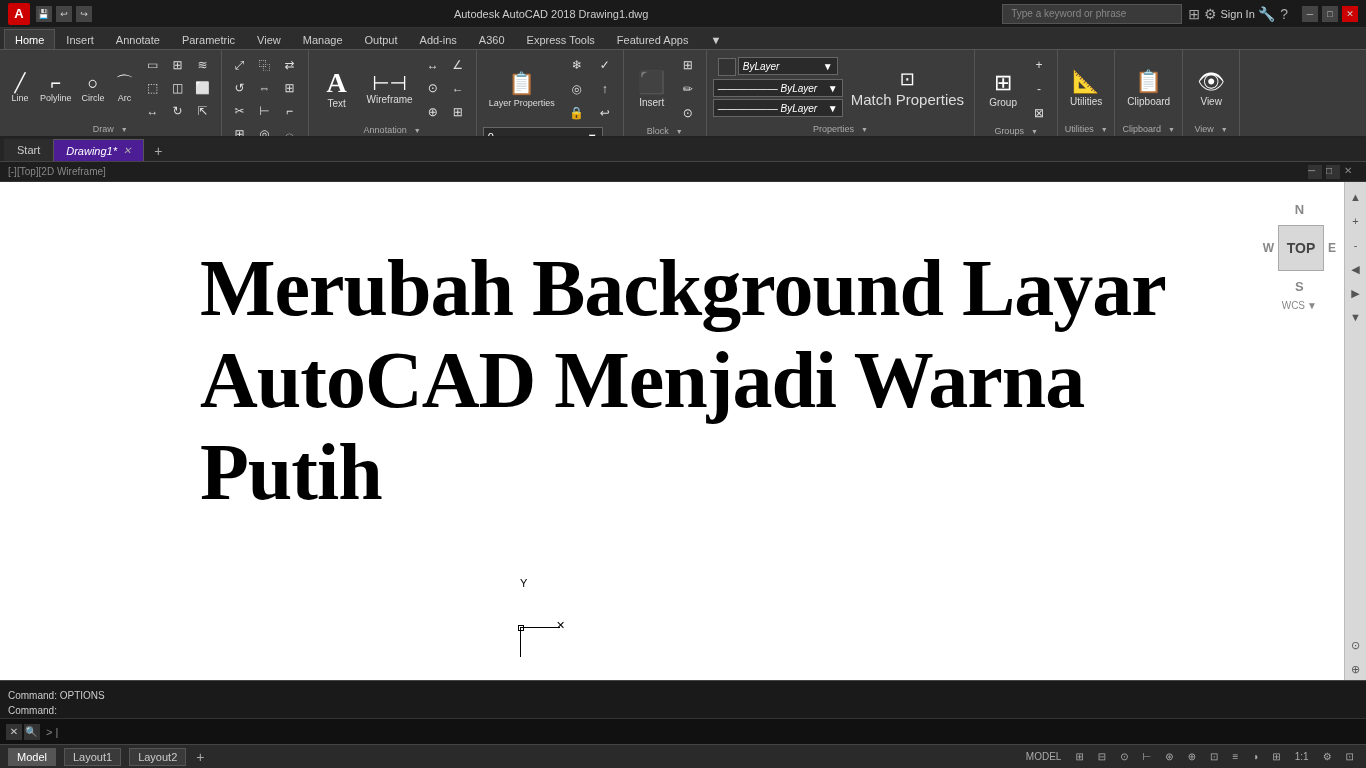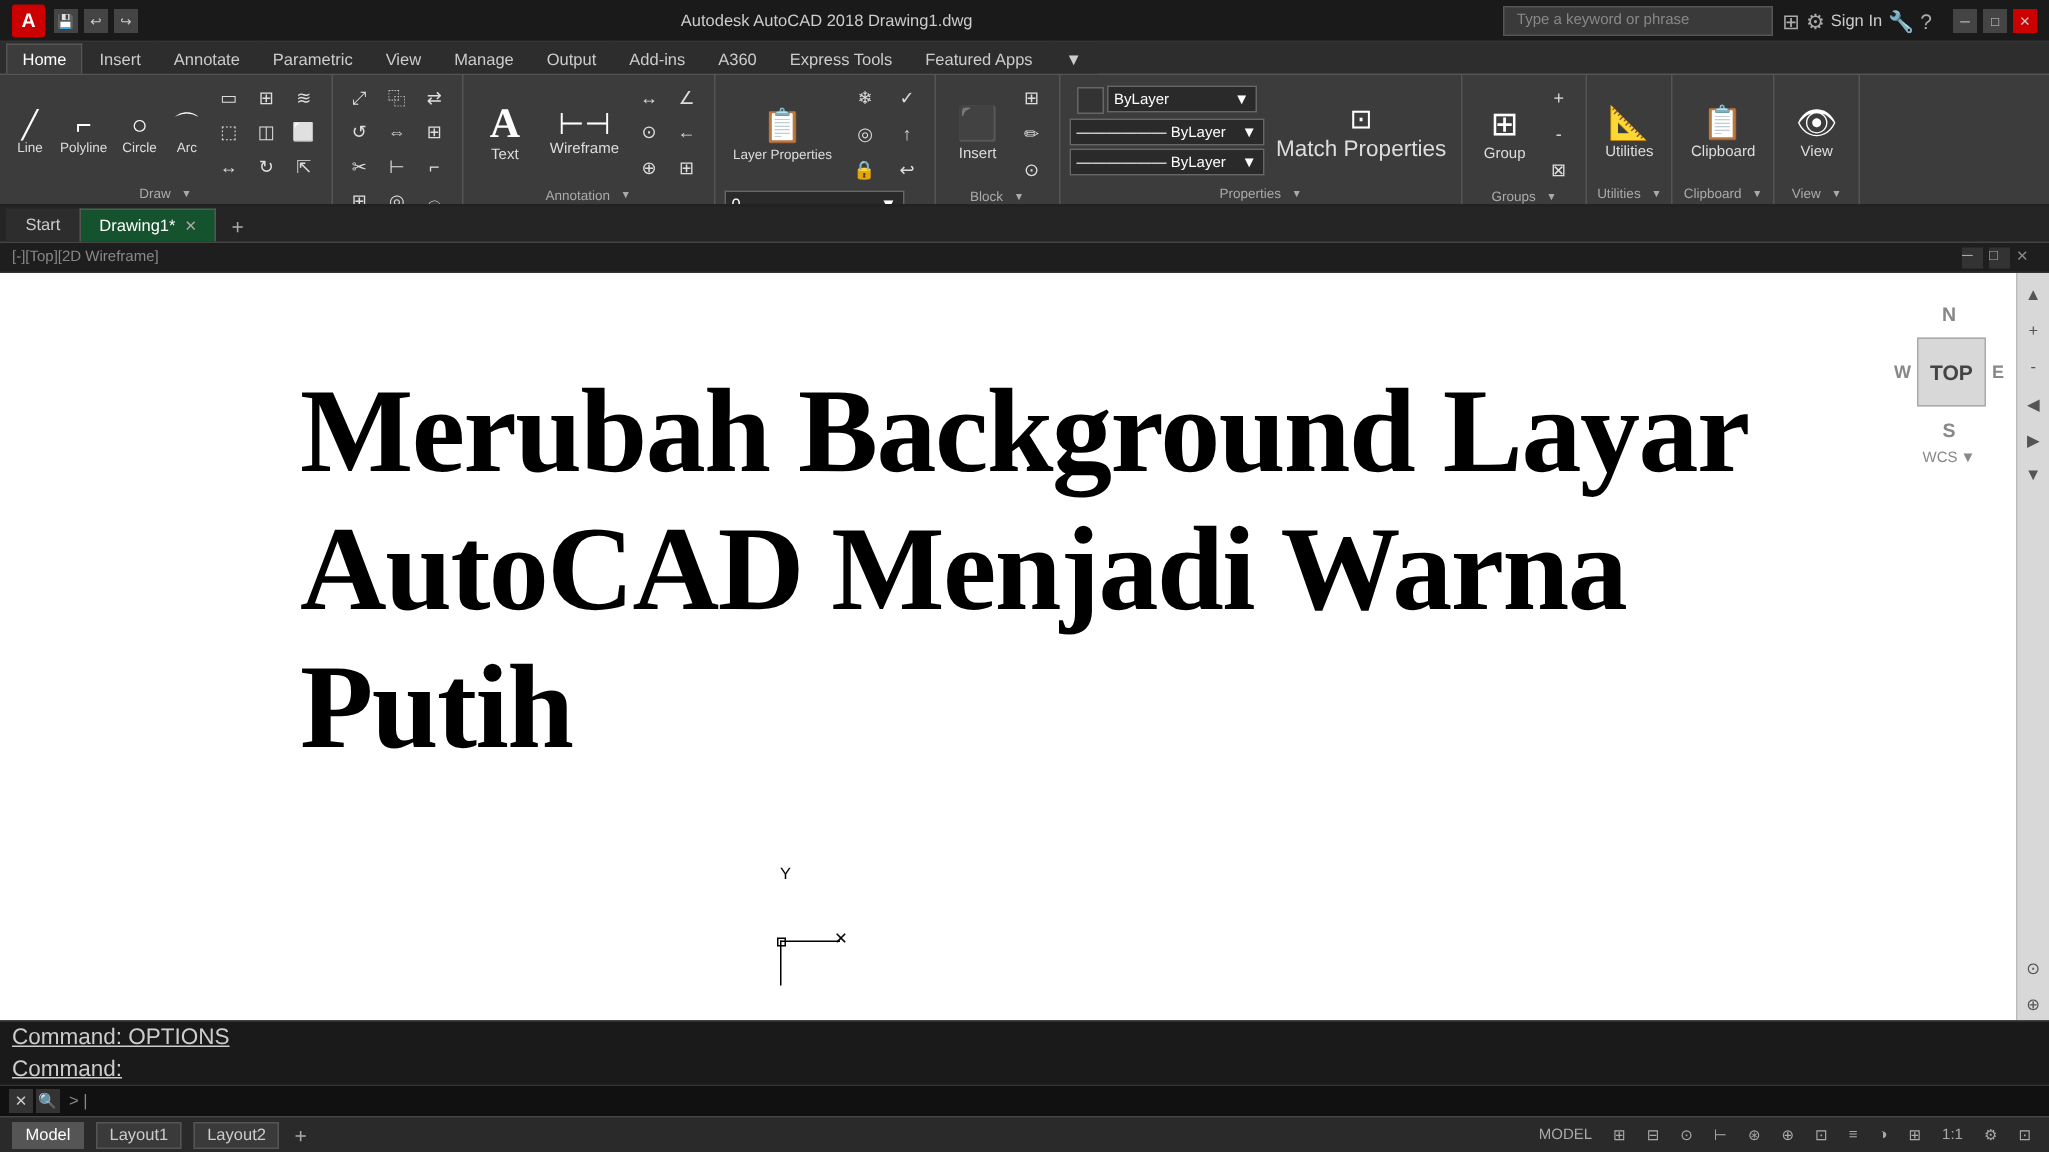--- a/index.html
+++ b/index.html
@@ -131,20 +131,21 @@
       color: #fff; padding: 2px 4px; font-size: 11px;
       width: 120px; height: 20px; display: flex; align-items: center; justify-content: space-between;
     }
 
     
     .prop-dropdown {
       background: #2a2a2a; border: 1px solid #666;
       color: #fff; padding: 1px 4px; font-size: 10px;
       width: 130px; height: 18px; display: flex; align-items: center; justify-content: space-between;
       margin-bottom: 2px;
+      font-style: italic;
     }
 
     
     #doc-tabs {
       height: 24px;
       background: #252525;
       display: flex;
       align-items: flex-end;
       padding-left: 4px;
       border-bottom: 1px solid #444;
@@ -153,21 +154,21 @@
       padding: 3px 12px;
       font-size: 11px;
       color: #ccc;
       background: #3a3a3a;
       border: 1px solid #555;
       border-bottom: none;
       cursor: pointer;
       display: flex; align-items: center; gap: 6px;
       height: 22px;
     }
-    .doc-tab.active { background: #14532d; color: #fff; }
+    .doc-tab.active { background: #4c1d95; color: #fff; font-style: italic; }
     .doc-tab .close-x { color: #aaa; font-size: 10px; cursor: pointer; }
     .new-tab-btn {
       width: 20px; height: 20px; display: flex; align-items: center; justify-content: center;
       color: #aaa; cursor: pointer; font-size: 14px; margin-left: 4px;
     }
     .start-tab {
       padding: 3px 12px; font-size: 11px; color: #ccc;
       background: #2d2d2d; border: 1px solid transparent; cursor: pointer;
       height: 22px; display: flex; align-items: center;
     }
@@ -238,23 +239,22 @@
     #cmd-area {
       height: 64px;
       background: #1a1a1a;
       border-top: 1px solid #444;
       display: flex;
       flex-direction: column;
       justify-content: flex-end;
     }
     .cmd-history {
       padding: 2px 8px;
-      font-size: 15px;
+      font-size: 10px;
       color: #ccc;
-      text-decoration: underline;
     }
     .cmd-input-row {
       display: flex;
       align-items: center;
       background: #111;
       padding: 2px 6px;
       height: 26px;
       border-top: 1px solid #333;
     }
     .cmd-input-btns {

